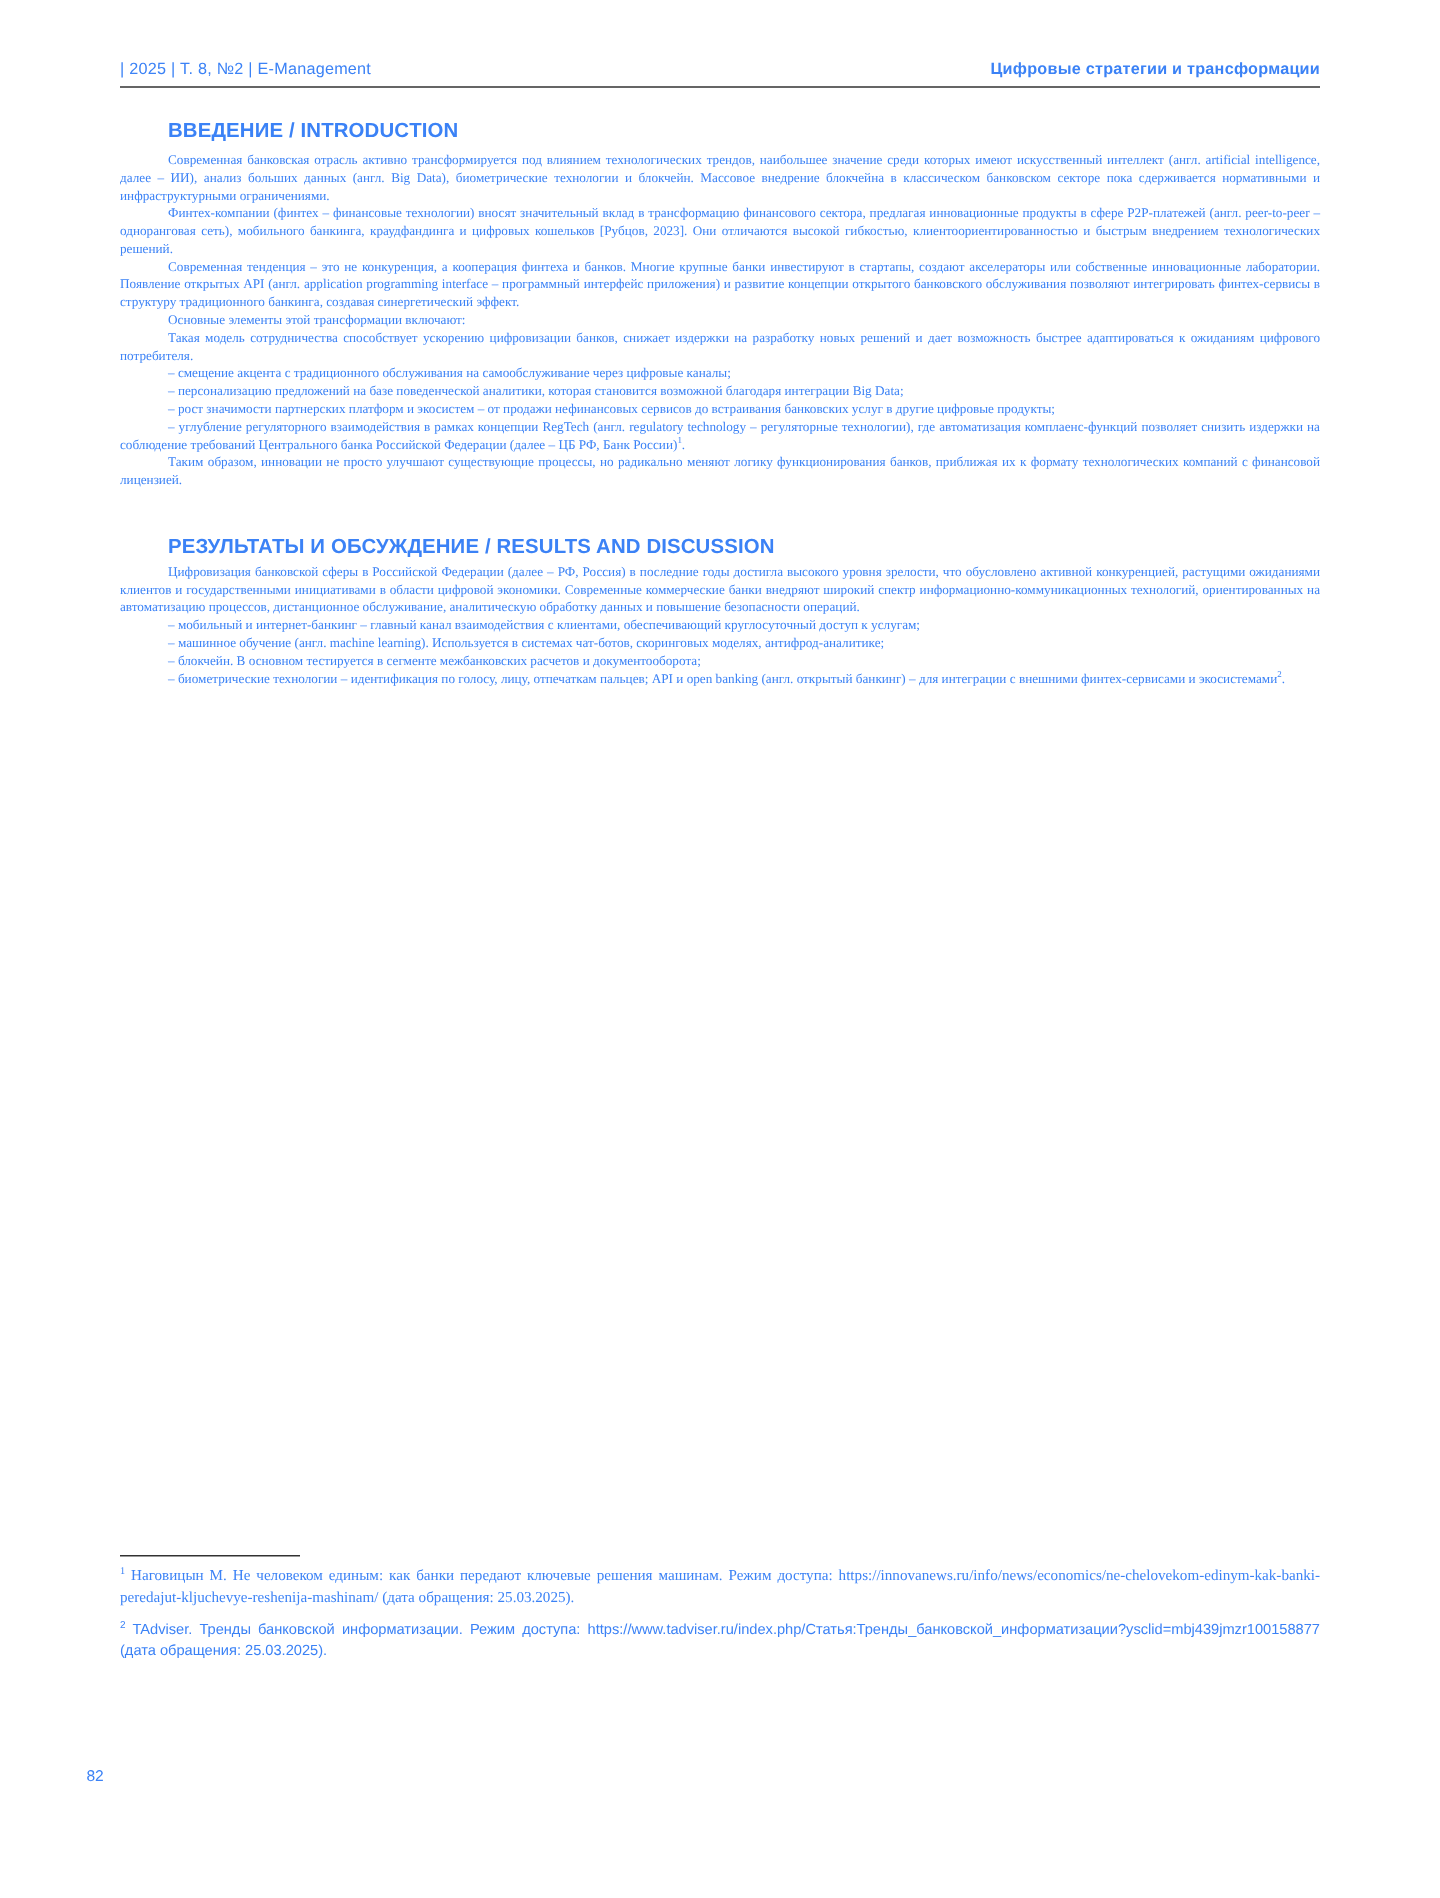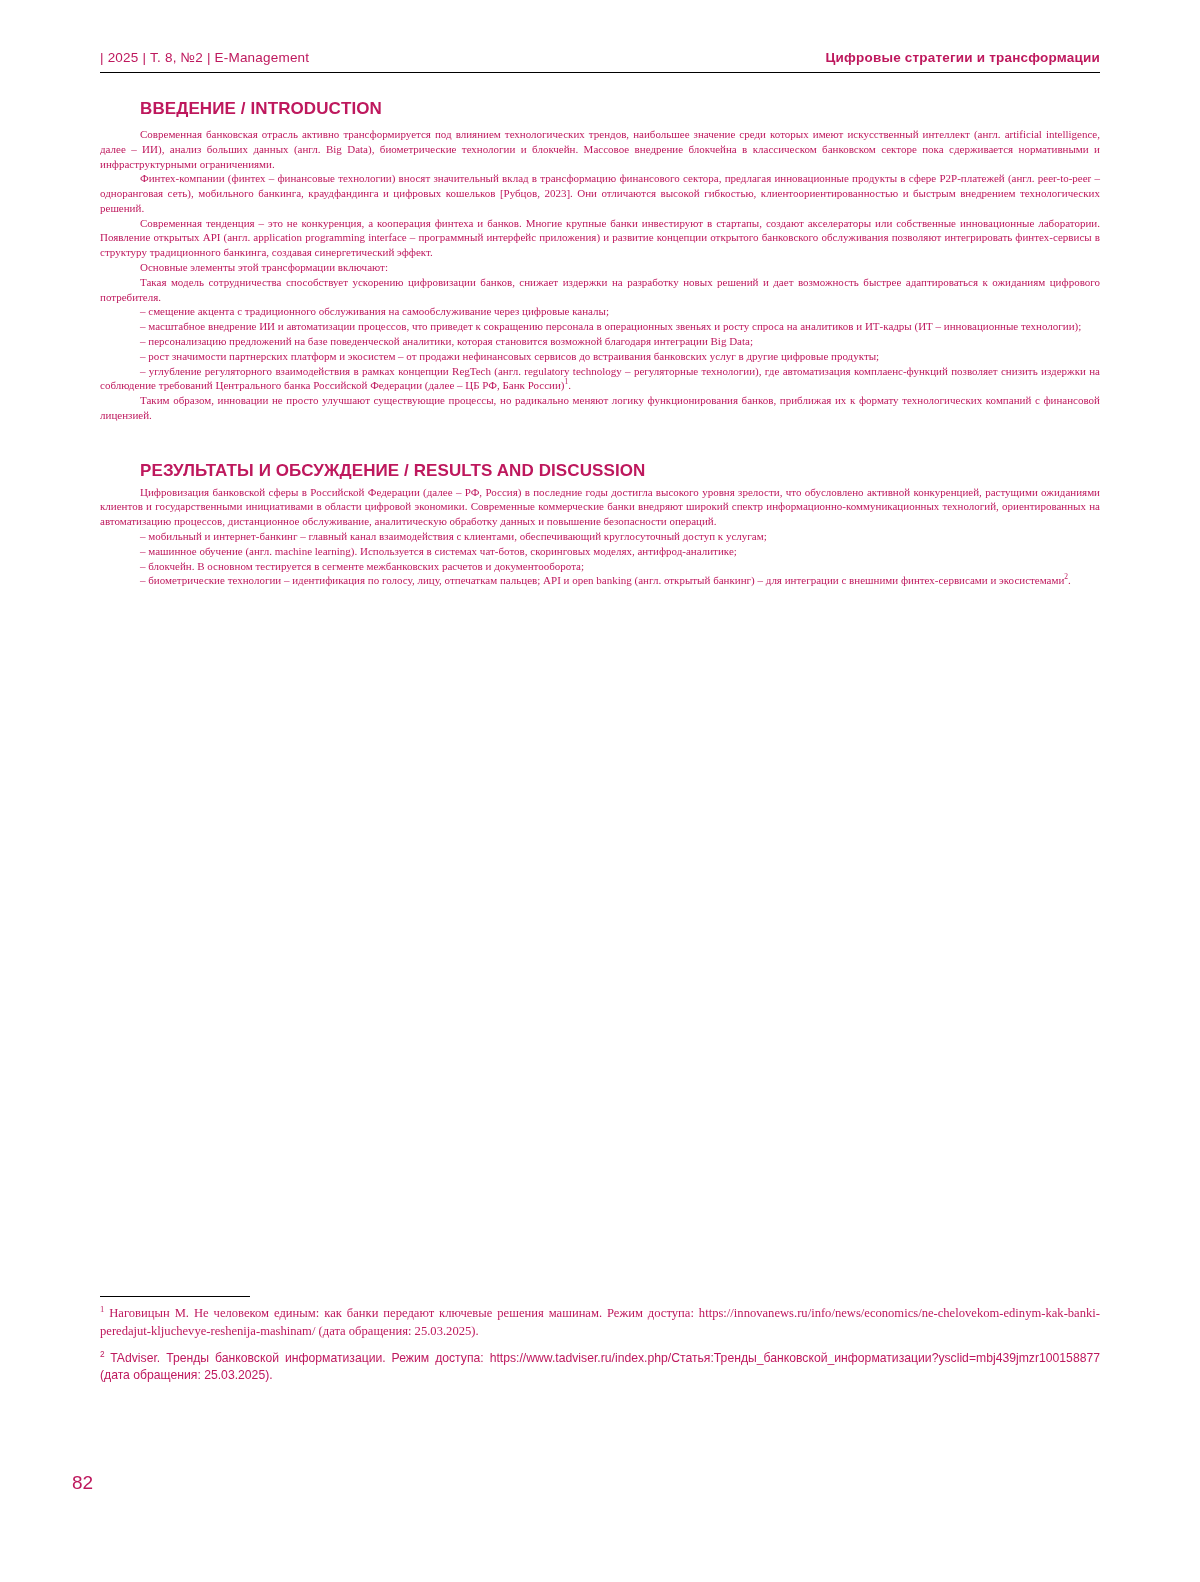--- a/index.html
+++ b/index.html
@@ -7,21 +7,21 @@
     padding: 0;
     background: #ffffff;
   }
   .page {
     position: relative;
     width: 1200px;
     height: 1582px;
     background: #ffffff;
     box-sizing: border-box;
     font-family: "Liberation Serif", serif;
-    color: #be185d;
+    color: #3b82f6;
   }
   .content {
     position: absolute;
     left: 100px;
     top: 50px;
     width: 1000px;
   }
   
   .runhead {
     display: flex;
@@ -85,21 +85,21 @@
   }
   p.fn.sans {
     font-family: "Liberation Sans", sans-serif;
     font-size: 12.2px;
   }
   .pageno {
     position: absolute;
     left: 72px;
     top: 1472px;
     font-family: "Liberation Sans", sans-serif;
-    font-size: 19px;
+    font-size: 13px;
   }
 </style>
 </head>
 <body>
 
 <div class="page">
 
   <div class="content">
 
     <div class="runhead">
@@ -108,21 +108,20 @@
     </div>
 
     <h2 class="section">ВВЕДЕНИЕ / INTRODUCTION</h2>
 
     <p class="body">Современная банковская отрасль активно трансформируется под влиянием технологических трендов, наибольшее значение среди которых имеют искусственный интеллект (англ. artificial intelligence, далее – ИИ), анализ больших данных (англ. Big Data), биометрические технологии и блокчейн. Массовое внедрение блокчейна в классическом банковском секторе пока сдерживается нормативными и инфраструктурными ограничениями.</p>
     <p class="body">Финтех-компании (финтех – финансовые технологии) вносят значительный вклад в трансформацию финансового сектора, предлагая инновационные продукты в сфере P2P-платежей (англ. peer-to-peer – одноранговая сеть), мобильного банкинга, краудфандинга и цифровых кошельков [Рубцов, 2023]. Они отличаются высокой гибкостью, клиентоориентированностью и быстрым внедрением технологических решений.</p>
     <p class="body">Современная тенденция – это не конкуренция, а кооперация финтеха и банков. Многие крупные банки инвестируют в стартапы, создают акселераторы или собственные инновационные лаборатории. Появление открытых API (англ. application programming interface – программный интерфейс приложения) и развитие концепции открытого банковского обслуживания позволяют интегрировать финтех-сервисы в структуру традиционного банкинга, создавая синергетический эффект.</p>
     <p class="body">Основные элементы этой трансформации включают:</p>
     <p class="body">Такая модель сотрудничества способствует ускорению цифровизации банков, снижает издержки на разработку новых решений и дает возможность быстрее адаптироваться к ожиданиям цифрового потребителя.</p>
     <p class="body dash">– смещение акцента с традиционного обслуживания на самообслуживание через цифровые каналы;</p>
-    <p class="body dash">– масштабное внедрение ИИ и автоматизации процессов, что приведет к сокращению персонала в операционных звеньях и росту спроса на аналитиков и ИТ-кадры (ИТ – инновационные технологии);</p>
     <p class="body dash">– персонализацию предложений на базе поведенческой аналитики, которая становится возможной благодаря интеграции Big Data;</p>
     <p class="body dash">– рост значимости партнерских платформ и экосистем – от продажи нефинансовых сервисов до встраивания банковских услуг в другие цифровые продукты;</p>
     <p class="body dash"><span>– углубление регуляторного взаимодействия в рамках концепции RegTech (англ. regulatory technology – регуляторные технологии), где автоматизация комплаенс-функций позволяет снизить издержки на соблюдение требований Центрального банка Российской Федерации (далее – ЦБ РФ, Банк России)</span><sup>1</sup><span>.</span></p>
     <p class="body">Таким образом, инновации не просто улучшают существующие процессы, но радикально меняют логику функционирования банков, приближая их к формату технологических компаний с финансовой лицензией.</p>
 
     <h2 class="section second">РЕЗУЛЬТАТЫ И ОБСУЖДЕНИЕ / RESULTS AND DISCUSSION</h2>
 
     <p class="body">Цифровизация банковской сферы в Российской Федерации (далее – РФ, Россия) в последние годы достигла высокого уровня зрелости, что обусловлено активной конкуренцией, растущими ожиданиями клиентов и государственными инициативами в области цифровой экономики. Современные коммерческие банки внедряют широкий спектр информационно-коммуникационных технологий, ориентированных на автоматизацию процессов, дистанционное обслуживание, аналитическую обработку данных и повышение безопасности операций.</p>
     <p class="body dash">– мобильный и интернет-банкинг – главный канал взаимодействия с клиентами, обеспечивающий круглосуточный доступ к услугам;</p>
     <p class="body dash">– машинное обучение (англ. machine learning). Используется в системах чат-ботов, скоринговых моделях, антифрод-аналитике;</p>

